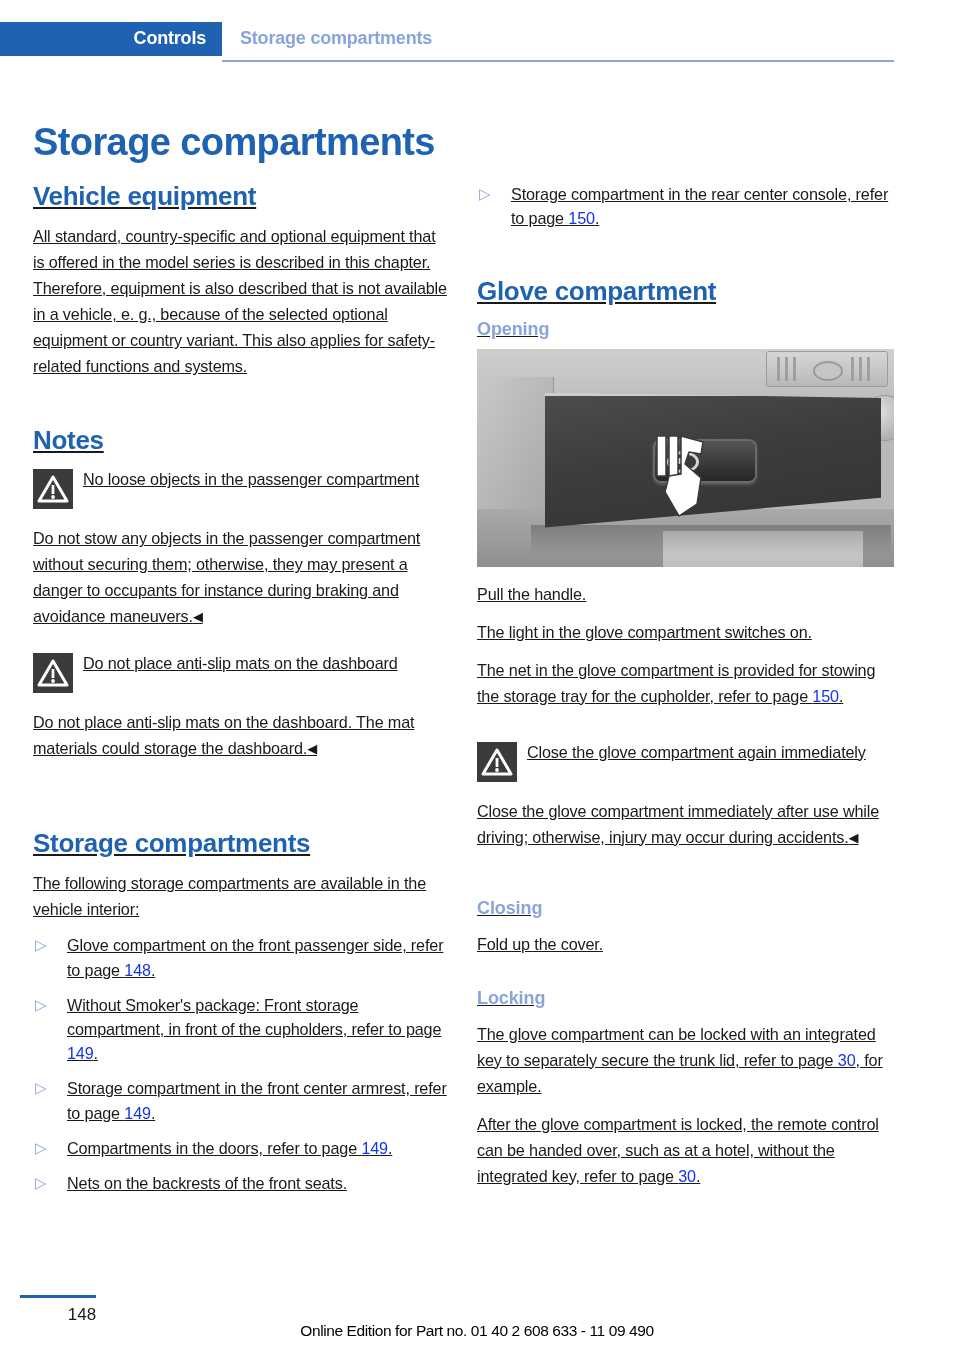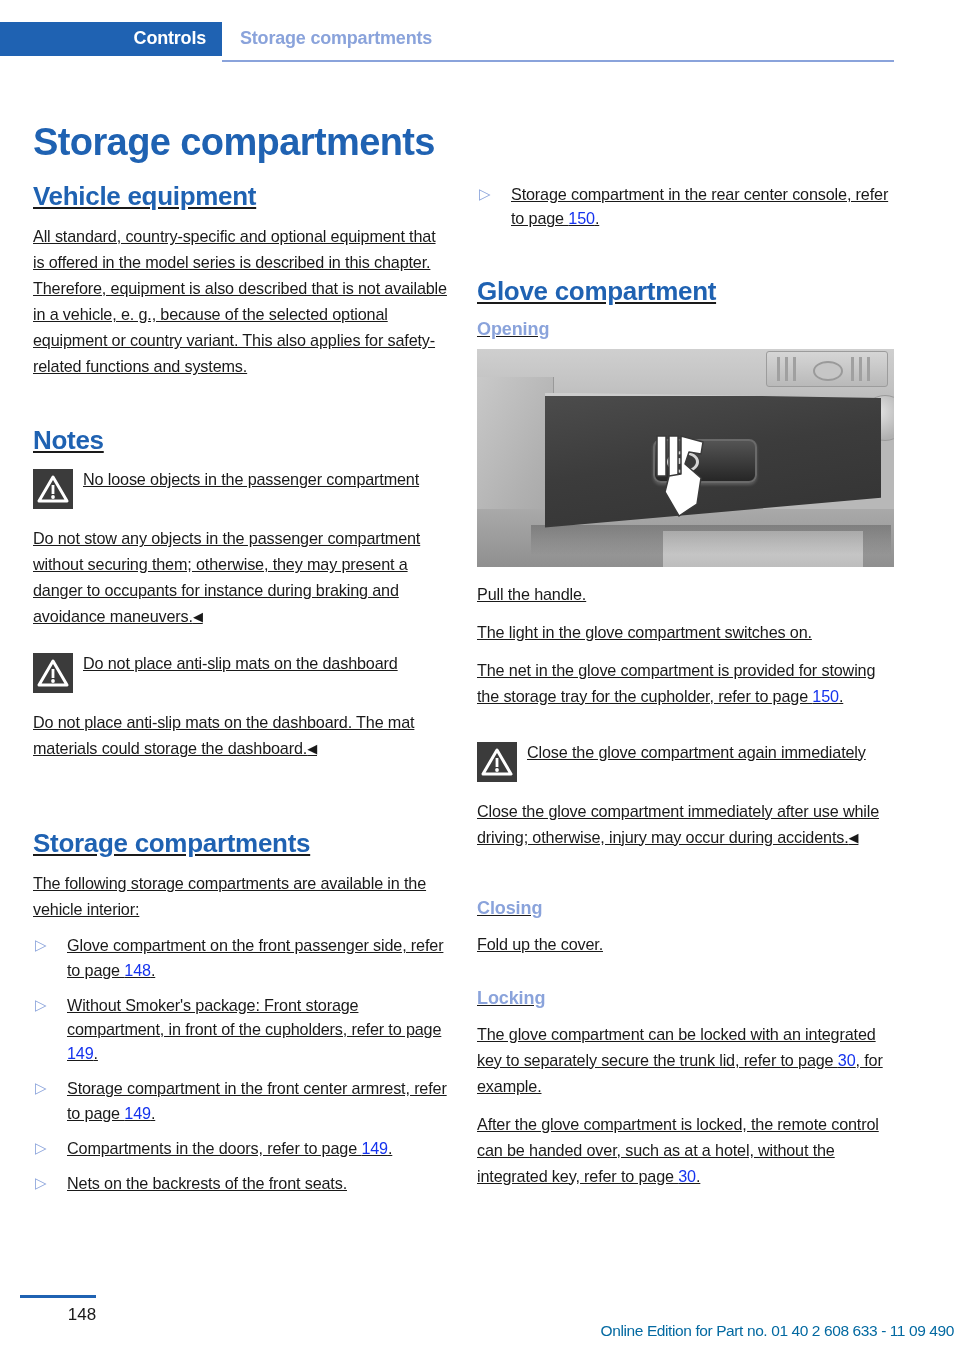--- a/index.html
+++ b/index.html
@@ -296,23 +296,23 @@
     width: 44px;
     text-align: center;
     font-size: 17px;
     color: #1a1a1a;
   }
   .footer-note {
     position: absolute;
     left: 0;
     top: 1322px;
     width: 954px;
-    text-align: right;
+    text-align: center;
     font-size: 15.5px;
-    color: #0369a1;
+    color: #000000;
     letter-spacing: -0.4px;
   }
 </style>
 </head>
 <body>
 
 <div class="running-header">
   <div class="header-tab">
     <span class="header-tab-label">Controls</span>
   </div>

